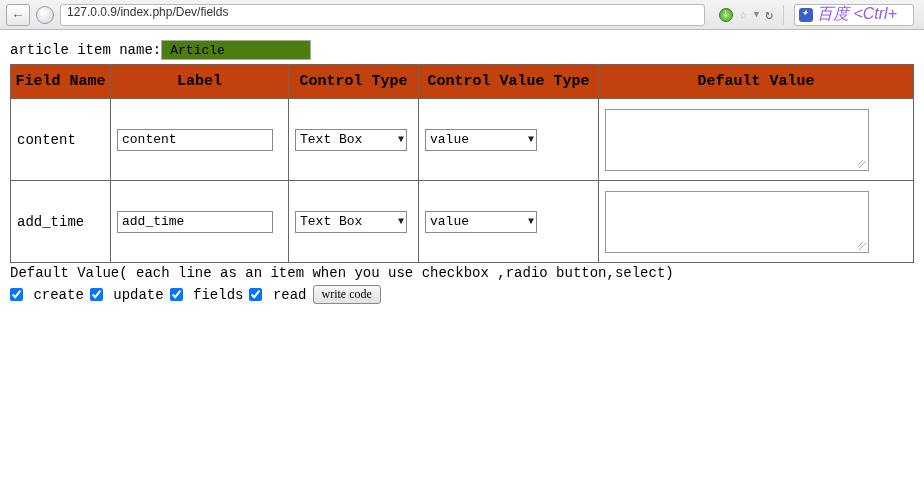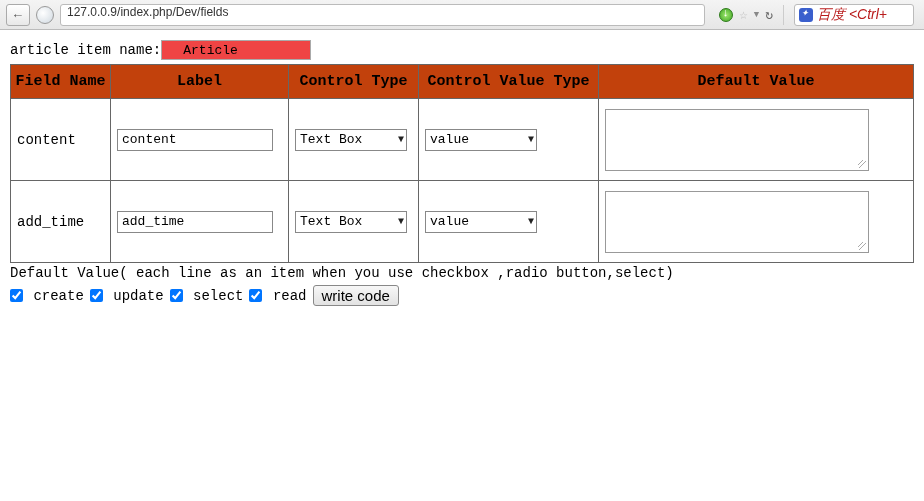--- a/index.html
+++ b/index.html
@@ -74,21 +74,21 @@
   .star-icon { color:#bbb; font-size:14px; }
   .dropdown-caret { color:#888; font-size:9px; }
   .reload-icon { color:#666; font-size:13px; }
   .divider { width:1px; height:20px; background:#ccc; margin:0 4px; }
   .search-box {
     width: 120px; height:22px;
     border:1px solid #bbb; border-radius:3px;
     background:#fff;
     display:flex; align-items:center;
     padding:0 4px;
-    font-family: Arial,sans-serif; font-size:14px; color:#b91c1c;
+    font-family: Arial,sans-serif; font-size:16px; color:#8b5cf6;
     gap:4px;
     font-style: italic;
   }
   .paw {
     width:14px; height:14px;
     background: #3a5fcd;
     border-radius:3px;
     position:relative;
     display:inline-block;
   }
@@ -104,25 +104,25 @@
   .page {
     padding: 10px;
   }
   .form-row {
     display:flex; align-items:center;
     margin-bottom: 4px;
   }
   .small-input {
     font-family: "Courier New", monospace;
     font-size: 13px;
-    padding: 1px 21px;
+    padding: 1px 8px;
     border: 1px solid #aaa;
     height: 20px;
     width: 150px;
-    background:#ef4444;
+    background:#4d7c0f;
   }
   table.fields {
     border-collapse: collapse;
     width: 100%;
     table-layout: fixed;
   }
   table.fields th, table.fields td {
     border: 1px solid #666;
     padding: 0;
   }
@@ -198,22 +198,22 @@
     gap: 6px;
     flex-wrap: wrap;
   }
   .help-text { margin-top:2px; }
   input[type=checkbox]{
     width:13px; height:13px;
     margin:0 2px 0 0;
     vertical-align:middle;
   }
   .write-btn {
-    font-family:Liberation Sans, sans-serif;
-    font-size:15px;
+    font-family:Liberation Serif, serif;
+    font-size:12px;
     padding:1px 8px;
     background:linear-gradient(#f7f7f7,#e2e2e2);
     border:1px solid #888;
     border-radius:3px;
   }
 </style>
 </head>
 <body>
 
 <div class="browser-chrome">
@@ -303,18 +303,18 @@
     </td>
         </tr>
       </tbody>
   </table>
 
   <div class="help-text">Default Value( each line as an item when you use checkbox ,radio button,select)</div>
 
   <div class="footer-row">
     <label><input type="checkbox" checked="" style=""> <span>create</span></label>
     <label><input type="checkbox" checked="" style=""> <span>update</span></label>
-    <label><input type="checkbox" checked="" style=""> <span>select</span></label>
+    <label><input type="checkbox" checked="" style=""> <span>fields</span></label>
     <label><input type="checkbox" checked="" style=""> <span>read</span></label>
     <button class="write-btn">write code</button>
   </div>
 
 </div>
 
 </body></html>

